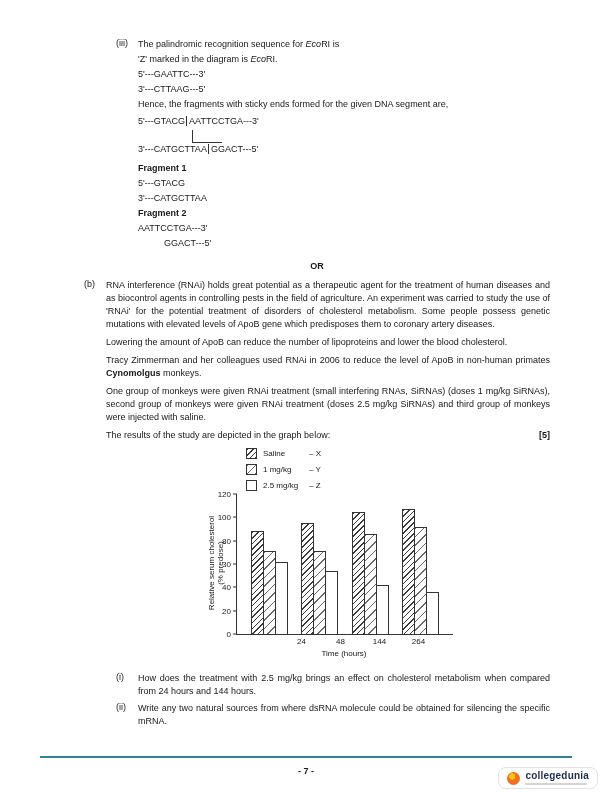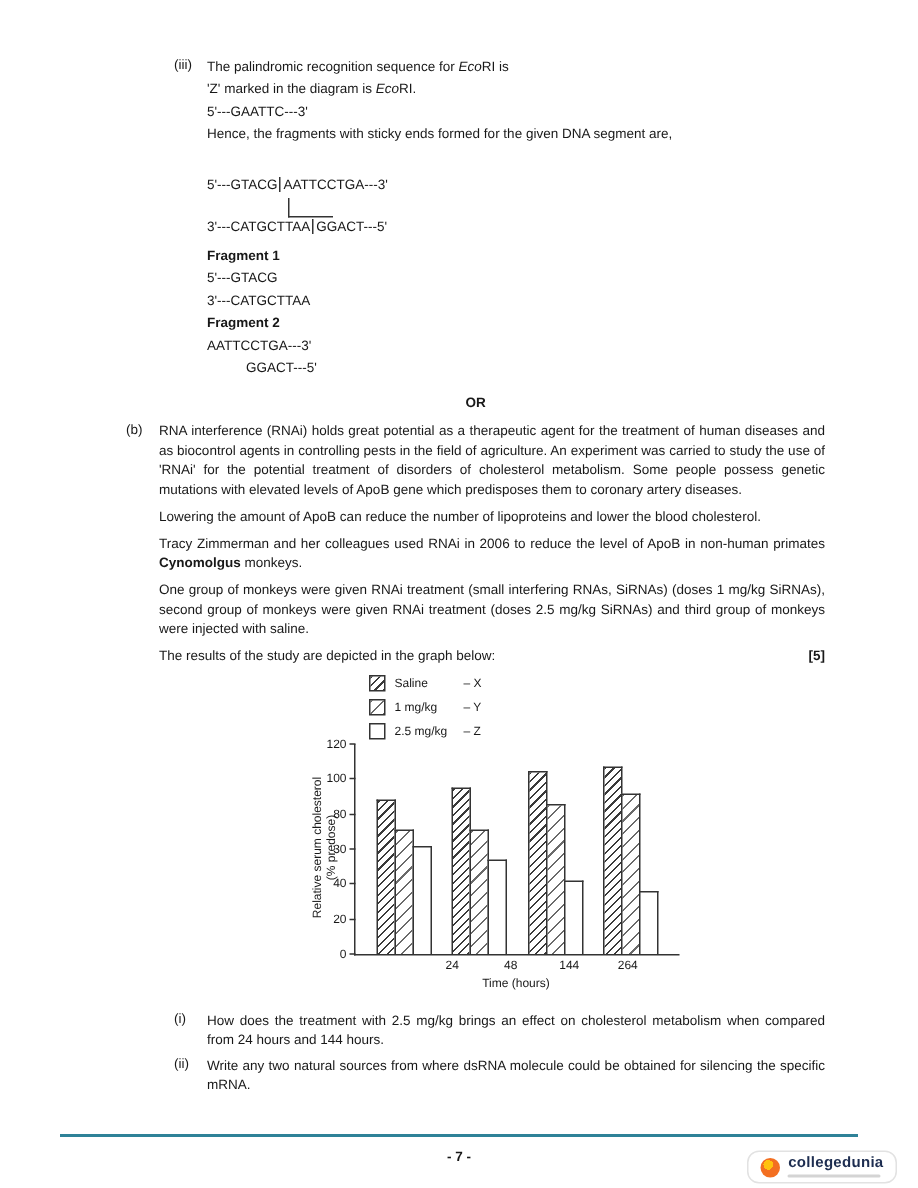--- a/index.html
+++ b/index.html
@@ -11,21 +11,21 @@
   .indent { margin-left: 32px; }
   .q-indent { margin-left: 10px; }
   .qlabel { width: 22px; flex-shrink: 0; }
   .qcontent { flex: 1; min-width: 0; }
 
   .line { line-height: 13px; margin-bottom: 2px; }
   .bold { font-weight: bold; }
   .mt6 { margin-top: 6px; }
   .indent2 { margin-left: 26px; }
 
-  .dna-cut { margin-top: 21px; }
+  .dna-cut { margin-top: 4px; }
   .cut-right { border-left: 1px solid #333; padding-left: 2px; margin-left: 1px; }
   .cut-connector { height: 12px; width: 29px; margin-left: 54px;
                    border-left: 1px solid #333; border-bottom: 1px solid #333; }
 
   .or-divider { text-align: center; font-weight: bold; margin: 9px 0 8px; }
 
   .para { text-align: justify; line-height: 13px; margin-bottom: 5px; }
   .para3 { margin-bottom: 5px; text-align: justify; line-height: 13px; }
   .para5 { display: flex; margin-bottom: 2px; line-height: 13px; }
   .para5 .p5text { flex: 1; }
@@ -75,20 +75,21 @@
 
 <div class="page">
   <div class="content">
 
     <div class="qrow indent">
       <div class="qlabel">(iii)</div>
       <div class="qcontent">
         <div class="line"><span>The palindromic recognition sequence for </span><i>Eco</i><span>RI is</span></div>
         <div class="line"><span>'Z' marked in the diagram is </span><i>Eco</i><span>RI.</span></div>
         <div class="line">5'---GAATTC---3'</div>
+        <div class="line">3'---CTTAAG---5'</div>
         <div class="line">Hence, the fragments with sticky ends formed for the given DNA segment are,</div>
 
         <div class="dna-cut">
           <div class="line"><span>5'---GTACG</span><span class="cut-right">AATTCCTGA---3'</span></div>
           <div class="cut-connector"></div>
           <div class="line"><span>3'---CATGCTTAA</span><span class="cut-right">GGACT---5'</span></div>
         </div>
 
         <div class="line bold mt6">Fragment 1</div>
         <div class="line">5'---GTACG</div>

